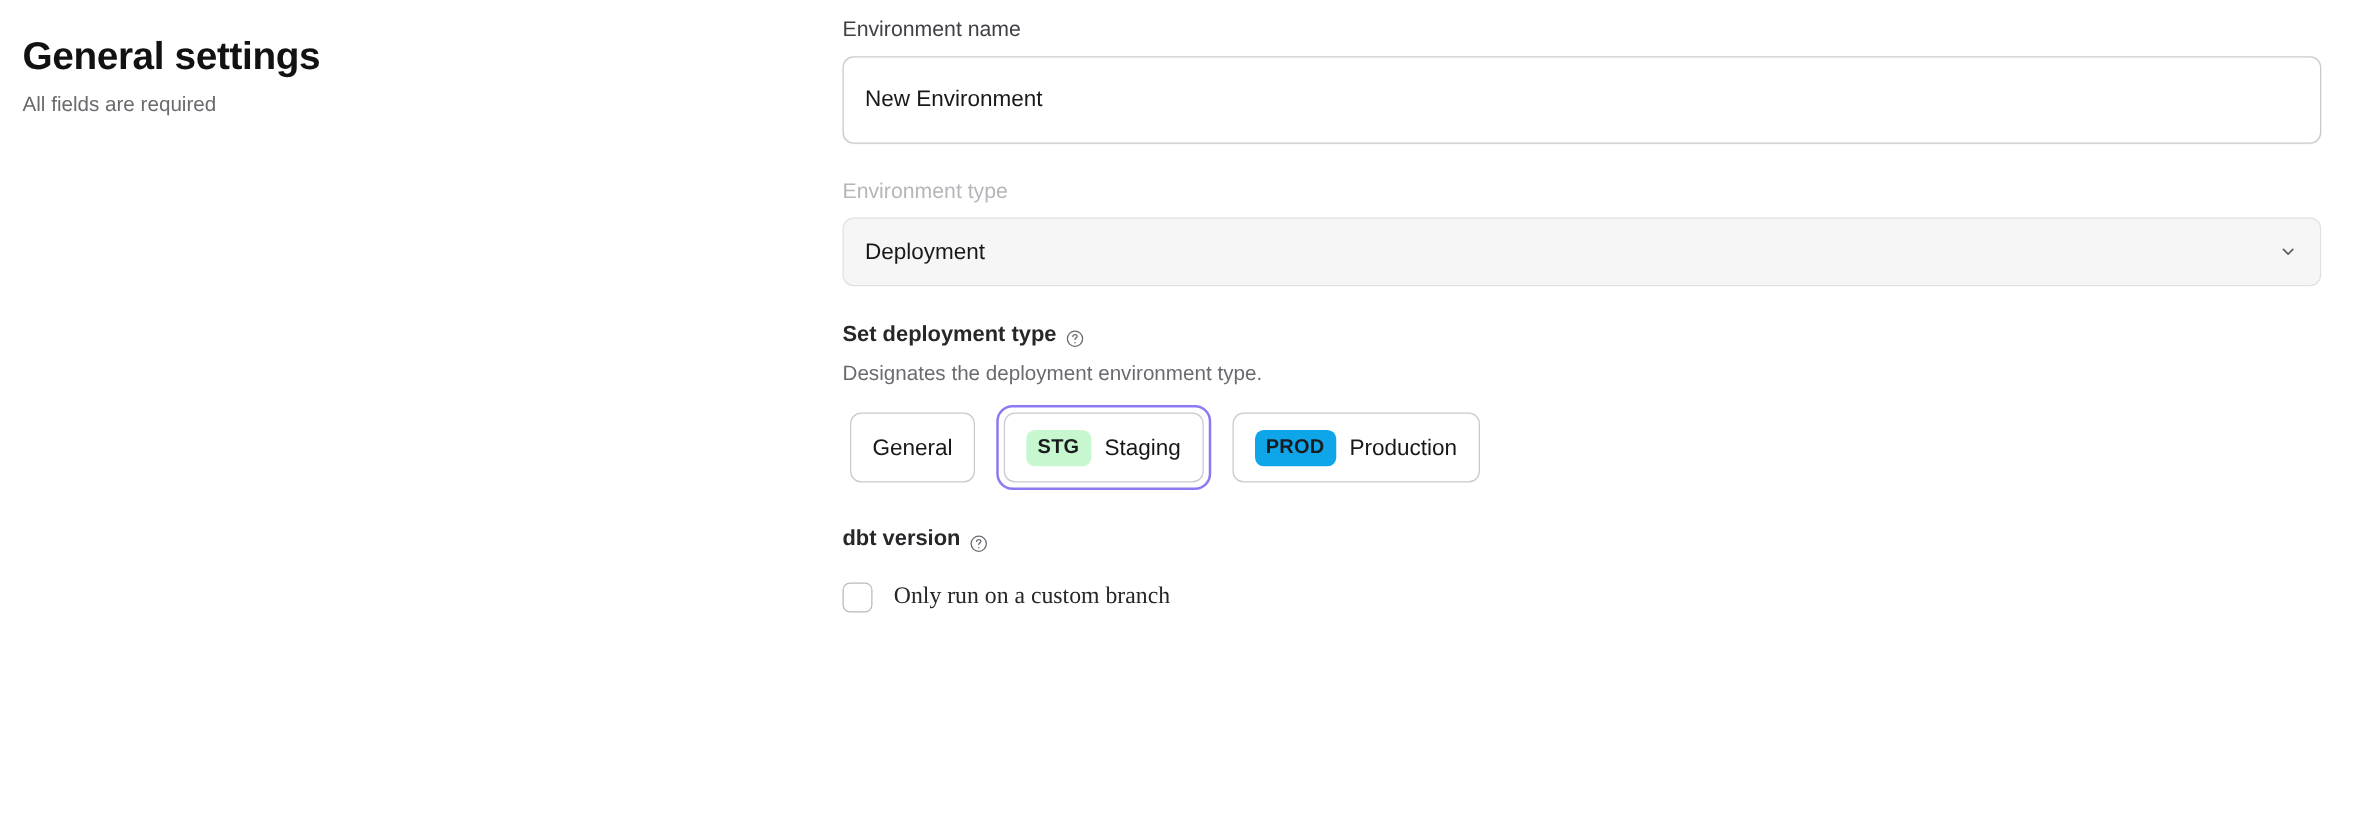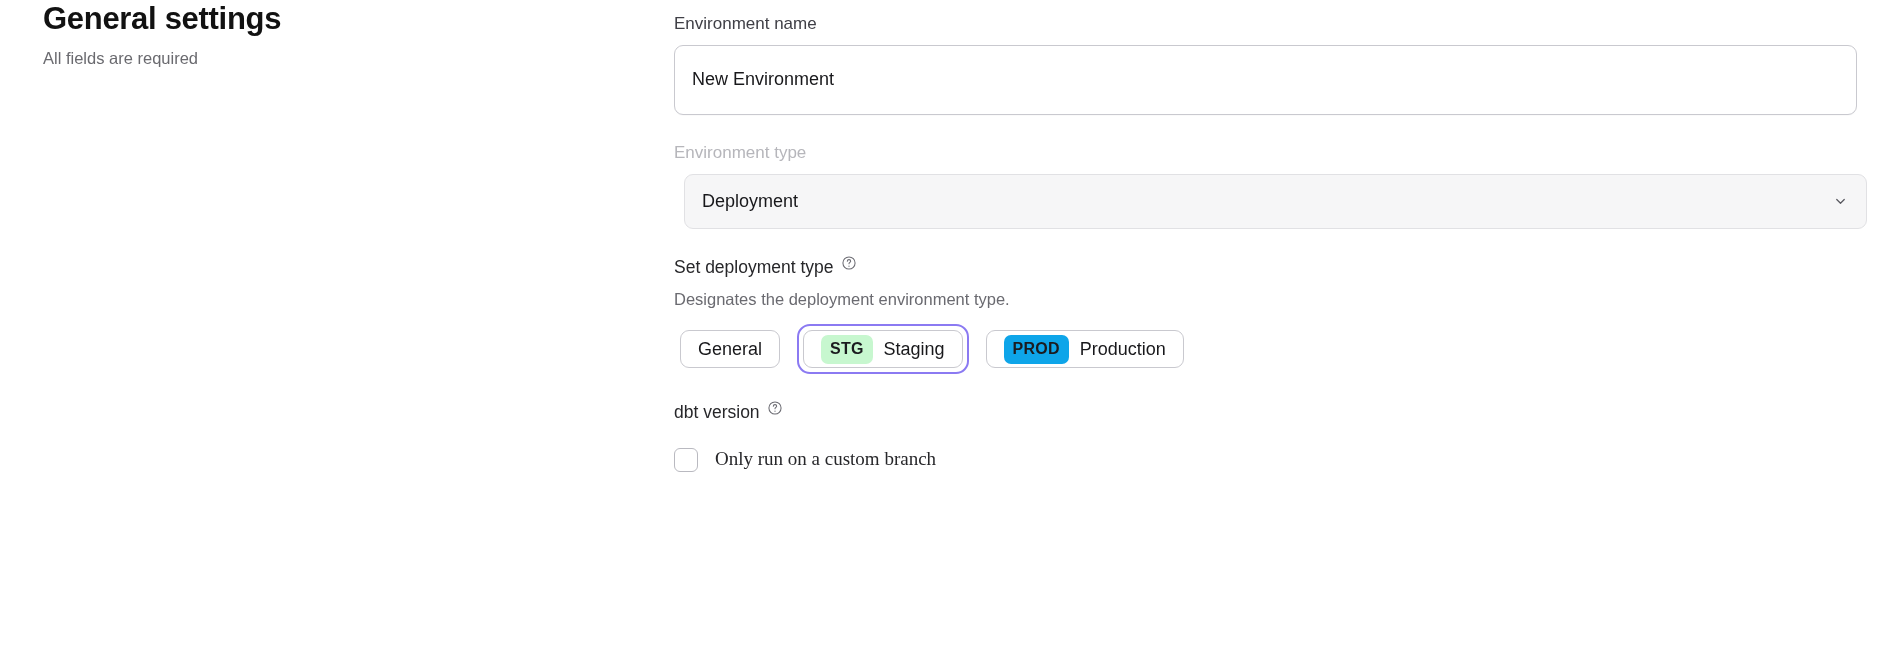--- a/index.html
+++ b/index.html
@@ -19,23 +19,22 @@
   .page {
     position: relative;
     width: 1888px;
     height: 660px;
   }
 
   
   .left-col {
     position: absolute;
     left: 18px;
-    top: 0;
+    top: 26px;
     width: 600px;
-    margin-left: 25px;
   }
   .page-title {
     font-size: 31px;
     font-weight: 700;
     letter-spacing: -0.3px;
     color: #121212;
     line-height: 1.25;
     margin: 0;
   }
   .page-subtitle {
@@ -55,25 +54,25 @@
 
   .field-label {
     font-size: 17px;
     font-weight: 400;
     color: #3f3f46;
     line-height: 1.4;
     margin-bottom: 9px;
   }
   .field-label.disabled { color: #b6b6bb; }
   .field-label.strong {
-    font-weight: 400;
+    font-weight: 700;
     color: #27272a;
     font-size: 17.5px;
     display: flex;
-    align-items: flex-start;
+    align-items: flex-end;
     gap: 7px;
   }
 
   .help-icon {
     display: inline-flex;
     align-items: center;
     justify-content: center;
     width: 16px;
     height: 16px;
     flex: 0 0 16px;
@@ -100,21 +99,20 @@
     width: 100%;
     height: 55px;
     border: 1px solid #d4d4d9;
     border-radius: 9px;
     background: #ffffff;
     display: flex;
     align-items: center;
     padding: 0 17px;
     font-size: 18px;
     color: #18181b;
-    margin-left: 10px;
   }
   .select-box.disabled {
     background: #f6f6f7;
     border-color: #e1e1e4;
   }
   .select-chevron {
     position: absolute;
     right: 18px;
     top: 50%;
     transform: translateY(-50%);
@@ -149,21 +147,21 @@
     border: 2px solid transparent;
     display: inline-flex;
   }
   .seg-wrap.selected {
     border-color: #8b7af2;
   }
   .seg-btn {
     display: inline-flex;
     align-items: center;
     gap: 11px;
-    height: 38px;
+    height: 56px;
     padding: 0 17px;
     border: 1px solid #c9c9cf;
     border-radius: 9px;
     background: #ffffff;
     font-family: "Liberation Sans", sans-serif;
     font-size: 18px;
     color: #18181b;
     cursor: pointer;
     white-space: nowrap;
   }

